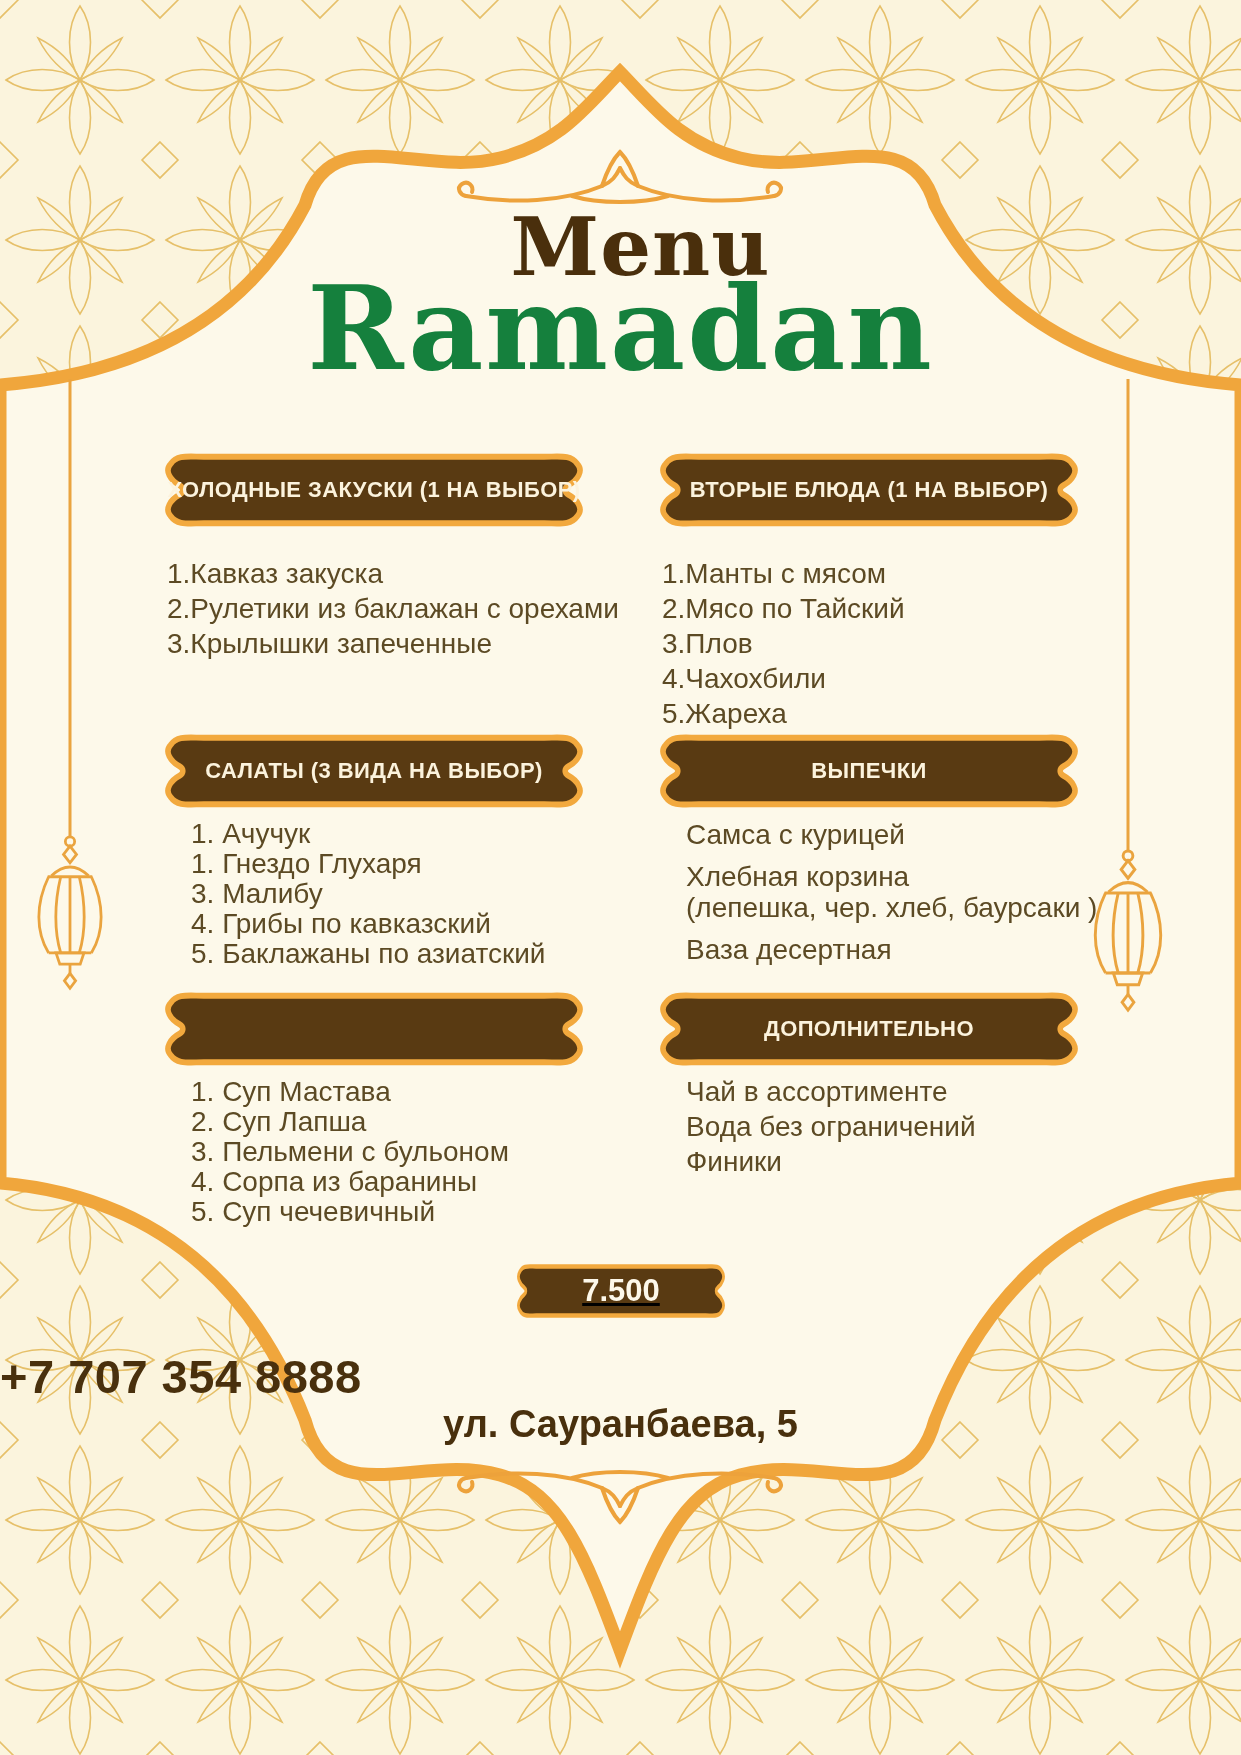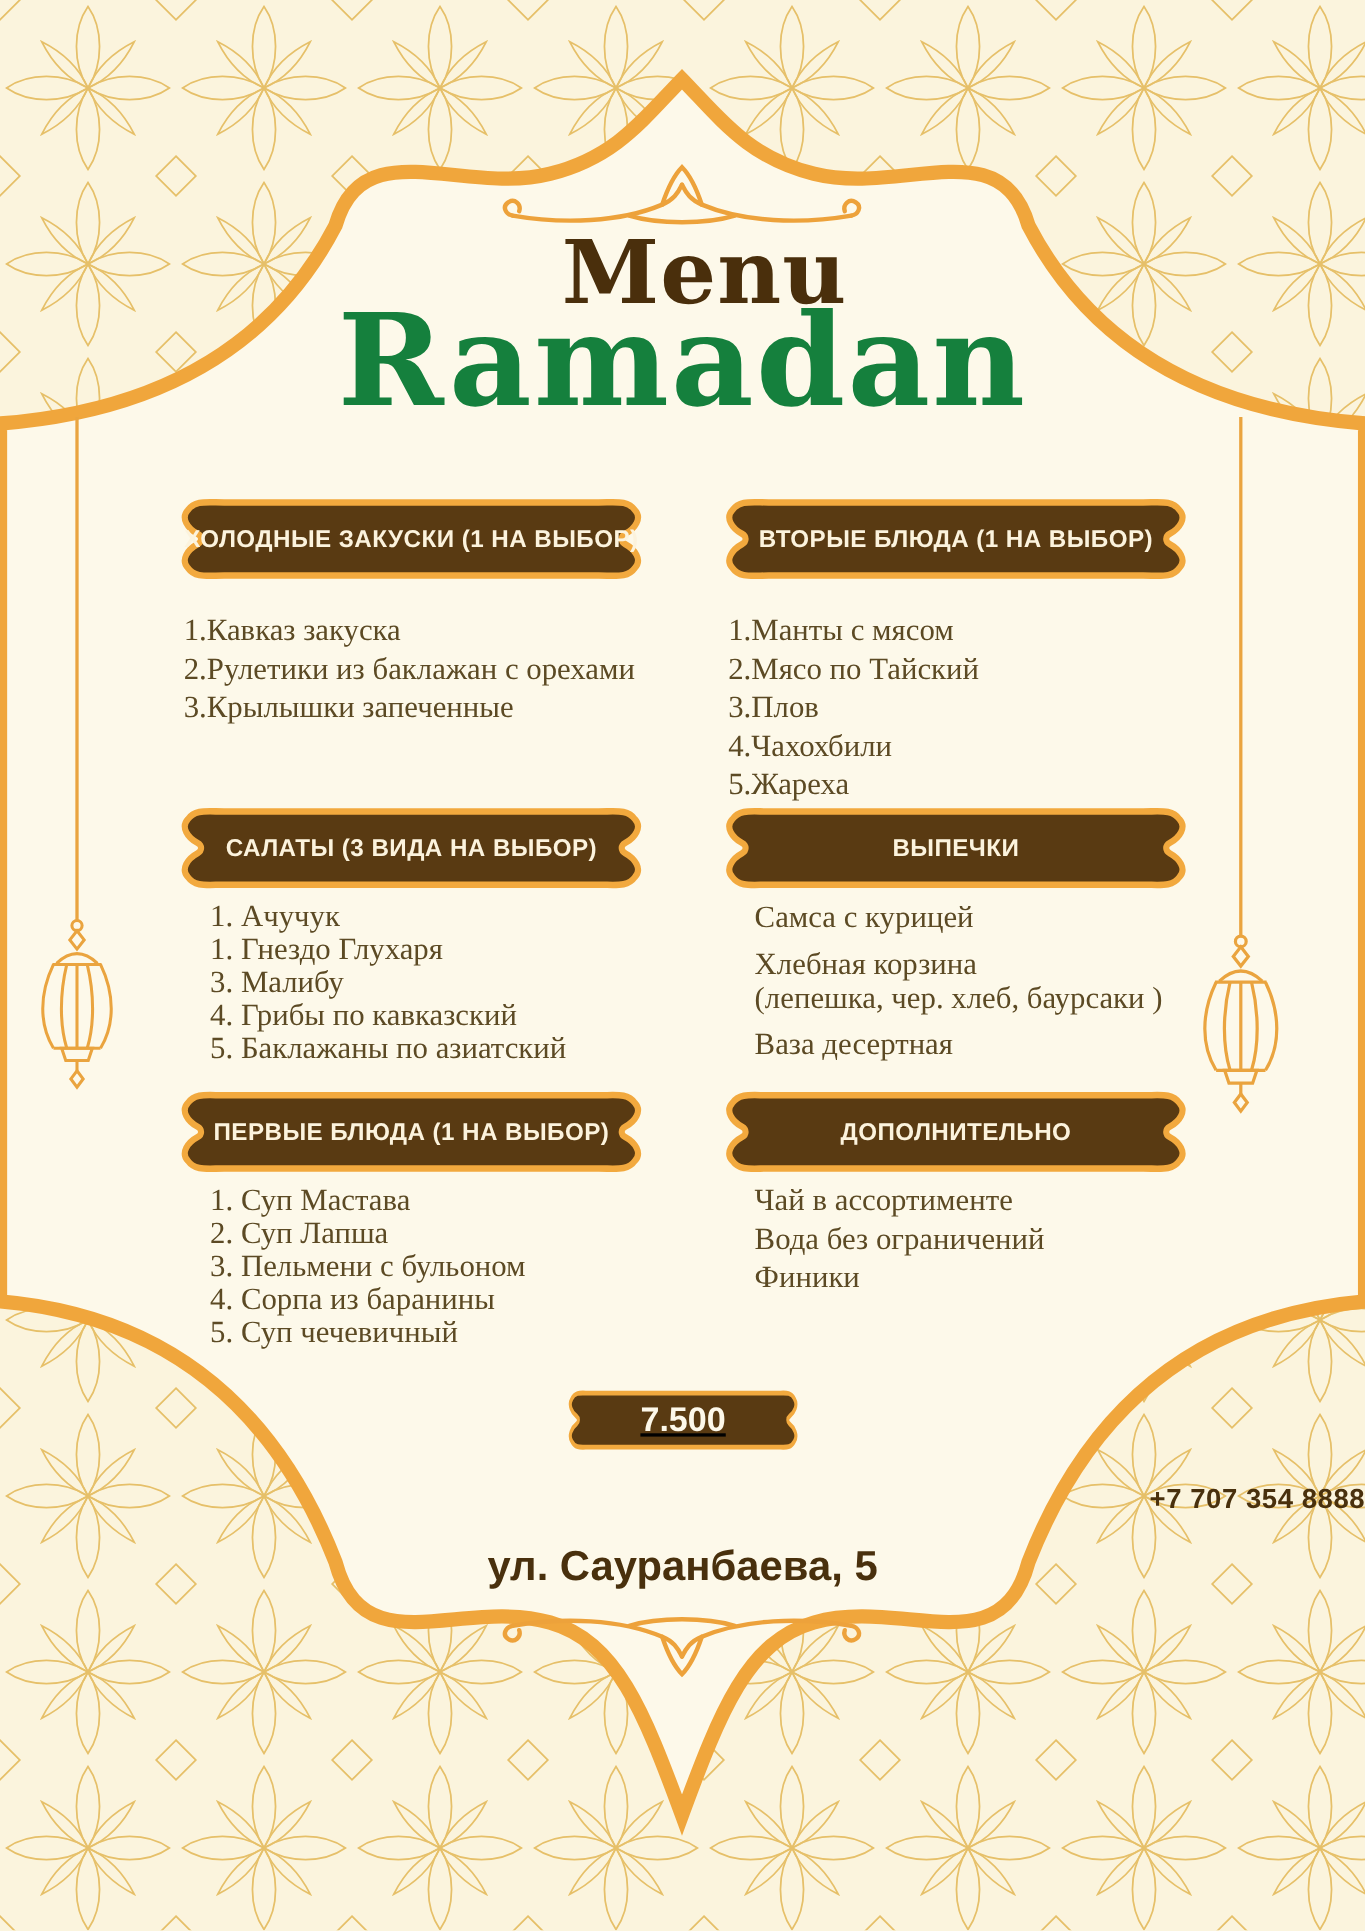--- a/index.html
+++ b/index.html
@@ -33,37 +33,37 @@
 
   .badge{position:relative;width:442px;height:76px;display:flex;align-items:center;justify-content:center;}
   .badge svg{position:absolute;inset:0;width:100%;height:100%;}
   .badge-label{
     position:relative;z-index:2;color:#fcf3dd;font-weight:bold;font-size:22px;
     letter-spacing:0.4px;text-align:center;white-space:nowrap;
   }
 
   .menu-list{position:relative;margin:10px 0 0 14px;width:560px;color:#5c4a24;font-size:28px;}
   .row1 .menu-list{margin-top:28px;}
-  .menu-item{white-space:pre-line;line-height:35px;font-family:Liberation Serif, serif;}
+  .menu-item{white-space:pre-line;line-height:35px;}
   .row2 .menu-item,.row3 .menu-item{line-height:30px;margin-left:24px;}
   .list-spaced .menu-item{line-height:31px;margin-bottom:11px;}
   .section-additional .menu-item{line-height:30px;margin-bottom:5px;}
 
   
   .price-badge{
     position:absolute;left:511px;top:1263px;width:220px;height:56px;
     display:flex;align-items:center;justify-content:center;text-decoration:underline;
   }
   .price-badge svg{position:absolute;inset:0;width:100%;height:100%;}
   .price-label{position:relative;z-index:2;color:#fdf8ea;font-weight:bold;font-size:31px;}
 
   
   .phone{
-    position:absolute;left:0;right:0;top:1349px;text-align:right;
-    font-size:25px;font-weight:bold;color:#49300d;letter-spacing:0.5px;
+    position:absolute;left:0;right:0;top:1349px;text-align:left;
+    font-size:47px;font-weight:bold;color:#49300d;letter-spacing:0.5px;
   }
   .address{
     position:absolute;left:0;right:0;top:1403px;text-align:center;
     font-size:38px;font-weight:bold;color:#49300d;
   }
 </style>
 </head>
 <body>
 
 <div class="page">
@@ -217,21 +217,20 @@
 (лепешка, чер. хлеб, баурсаки )</div>
       <div class="menu-item">Ваза десертная</div>
     </div>
   </div>
 
   <div class="section col-left row3">
     <div class="badge">
       <svg viewBox="0 0 400 64" preserveAspectRatio="none">
           <use href="#badge-shape"></use>
         </svg>
-      <span class="badge-label">ПЕРВЫЕ БЛЮДА  (1 НА ВЫБОР)</span>
     </div>
     <div class="menu-list">
       <div class="menu-item">1. Суп Мастава</div>
       <div class="menu-item">2. Суп Лапша</div>
       <div class="menu-item">3. Пельмени с бульоном</div>
       <div class="menu-item">4. Сорпа из баранины</div>
       <div class="menu-item">5. Суп чечевичный</div>
     </div>
   </div>
 

